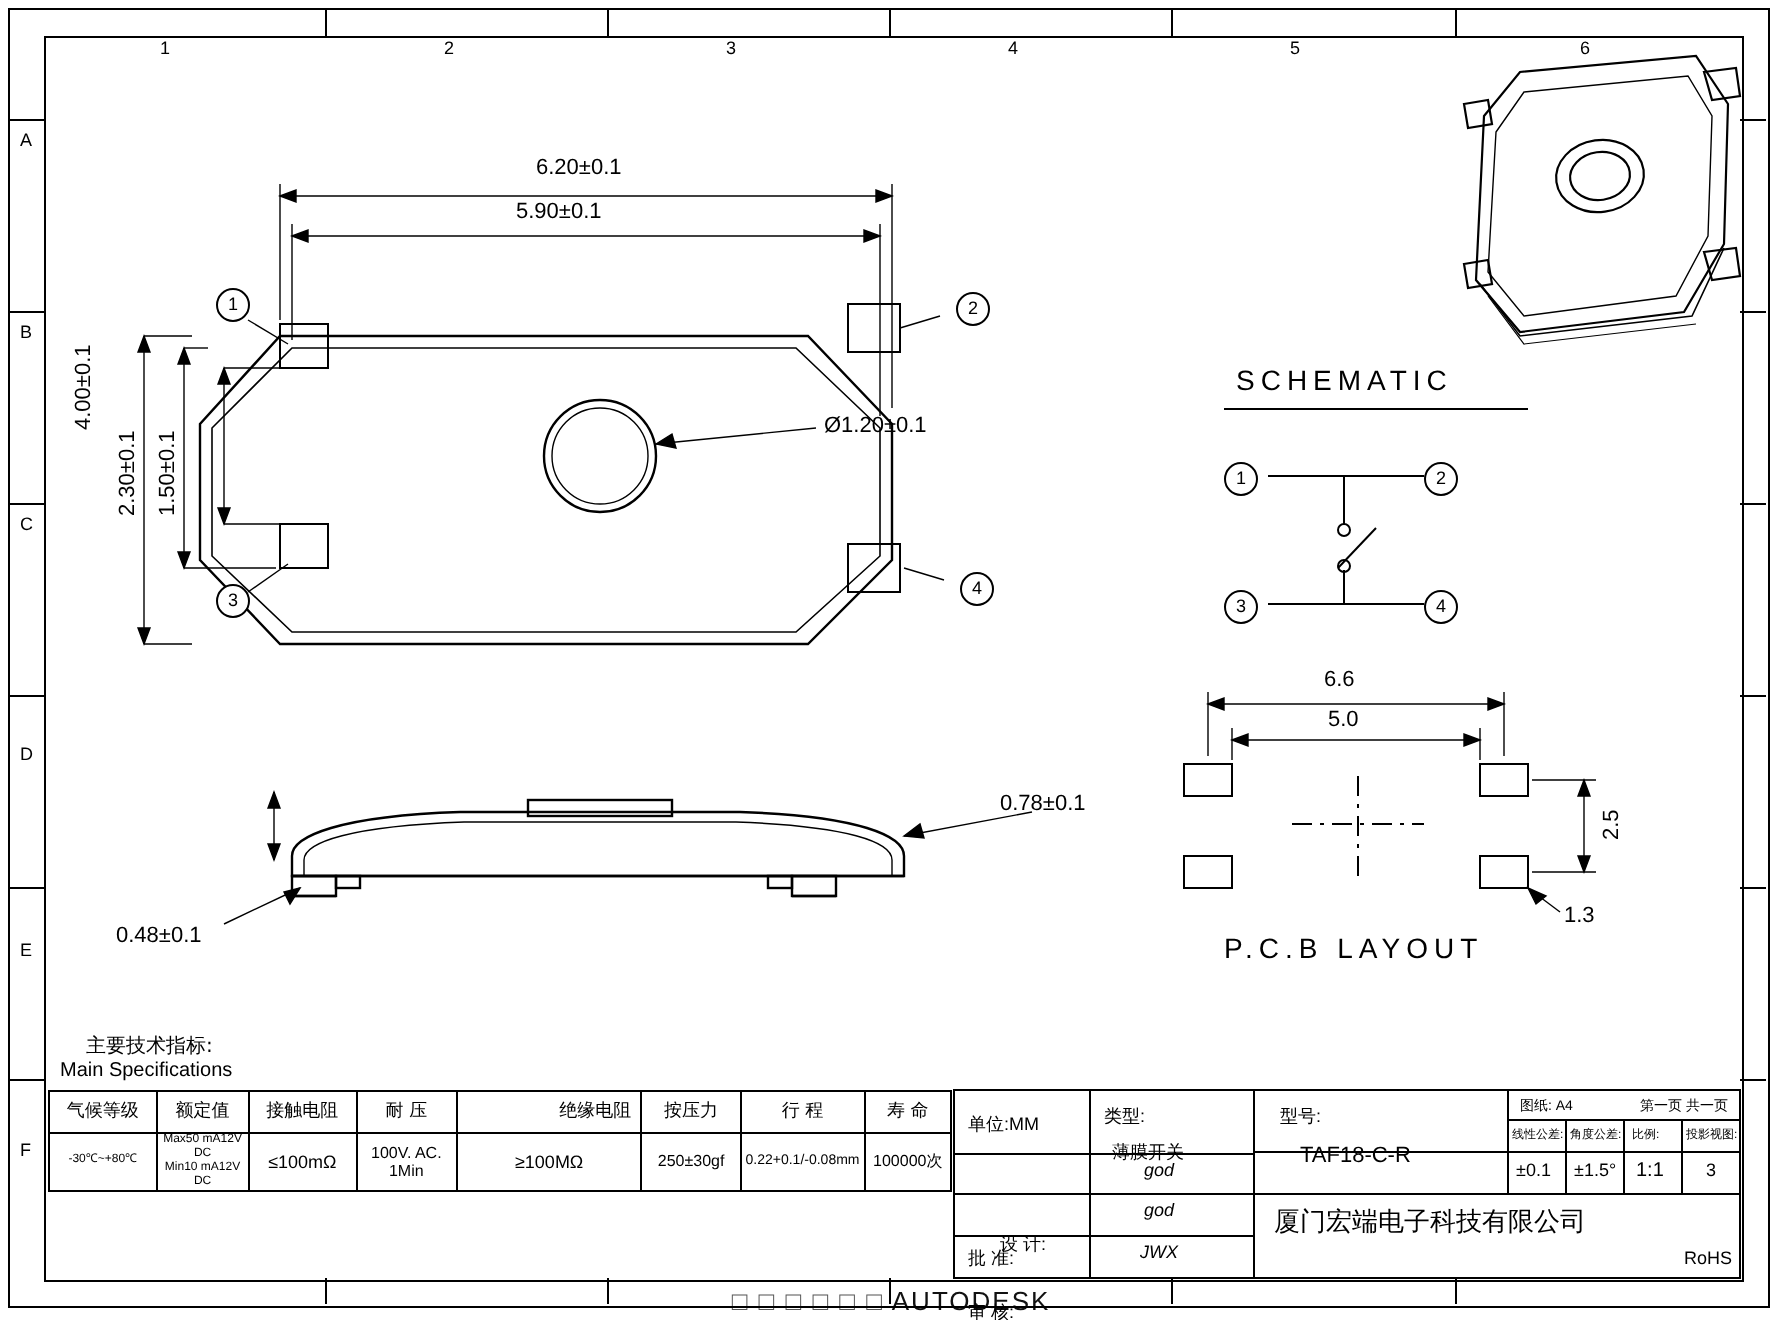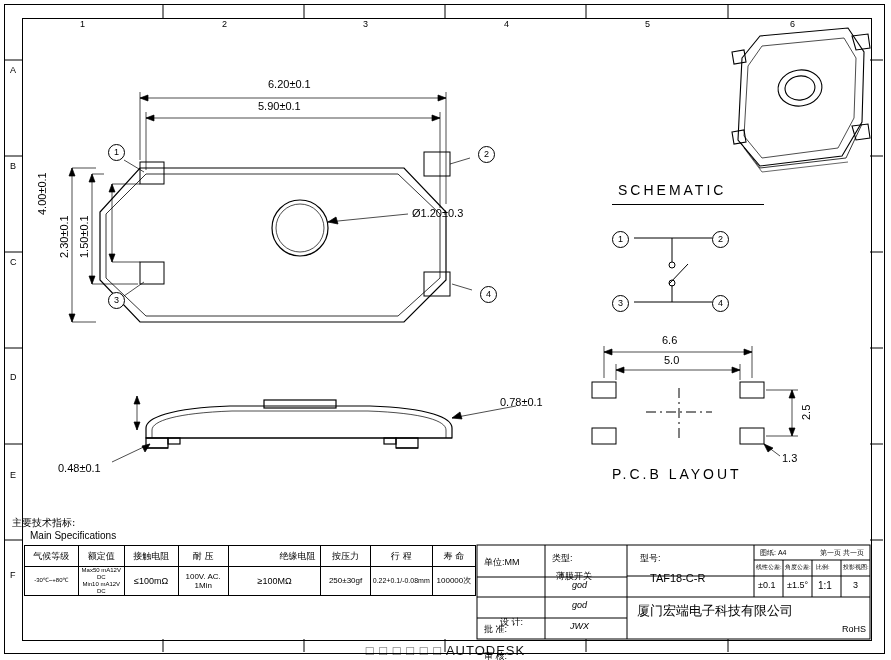--- a/index.html
+++ b/index.html
@@ -134,21 +134,21 @@
       <line x1="124" y1="296" x2="144" y2="282"></line>
       <line x1="472" y1="290" x2="452" y2="284"></line>
     </g>
   </svg>
 
   <div class="lbl" style="left:268px;top:78px;">6.20±0.1</div>
   <div class="lbl" style="left:258px;top:100px;">5.90±0.1</div>
   <div class="lbl" style="left:36px;top:215px;transform:rotate(-90deg);transform-origin:left top;">4.00±0.1</div>
   <div class="lbl" style="left:58px;top:258px;transform:rotate(-90deg);transform-origin:left top;">2.30±0.1</div>
   <div class="lbl" style="left:78px;top:258px;transform:rotate(-90deg);transform-origin:left top;">1.50±0.1</div>
-  <div class="lbl" style="left:412px;top:207px;">Ø1.20±0.3</div>
+  <div class="lbl" style="left:412px;top:207px;">Ø1.20±0.1</div>
 
   <div class="circnum" style="left:108px;top:144px;">1</div>
   <div class="circnum" style="left:478px;top:146px;">2</div>
   <div class="circnum" style="left:108px;top:292px;">3</div>
   <div class="circnum" style="left:480px;top:286px;">4</div>
 
   <svg width="891" height="660">
     <g stroke="#000" fill="none" stroke-width="1.2">
       <path d="M146,438 L146,428 C146,418 170,408 230,406 L370,406 C430,408 452,418 452,428 L452,438 Z"></path>
       <path d="M152,438 L152,430 C152,421 176,413 232,411 L368,411 C424,413 446,421 446,430 L446,438" stroke-width="0.7"></path>
@@ -249,21 +249,21 @@
       <line x1="764" y1="444" x2="780" y2="456"></line>
       <polygon points="764,444 768,452 773,448" fill="#000"></polygon>
     </g>
   </svg>
   <div class="lbl" style="left:662px;top:334px;">6.6</div>
   <div class="lbl" style="left:664px;top:354px;">5.0</div>
   <div class="lbl" style="left:800px;top:420px;transform:rotate(-90deg);transform-origin:left top;">2.5</div>
   <div class="lbl" style="left:782px;top:452px;">1.3</div>
   <div class="sect-title" style="left:612px;top:466px;">P.C.B LAYOUT</div>
 
-  <div class="lbl-sm cn" style="left:12px;top:516px;font-size:10px;">主要技术指标:</div>
+  <div class="lbl-sm cn" style="left:43px;top:516px;font-size:10px;">主要技术指标:</div>
   <div class="lbl-sm" style="left:30px;top:530px;font-size:10px;">Main Specifications</div>
 
   <table class="spec" id="spec-table" style="left:24px;top:545px;width:452px;">
     <tbody>
         <tr>
       <td class="cn" style="width:56px;height:20px;">气候等级</td>
       <td class="cn" style="width:52px;">额定值</td>
       <td class="cn" style="width:56px;">接触电阻</td>
       <td class="cn" style="width:58px;">耐  压</td>
       <td class="cn" style="width:58px;padding-left:48px;">绝缘电阻</td>

